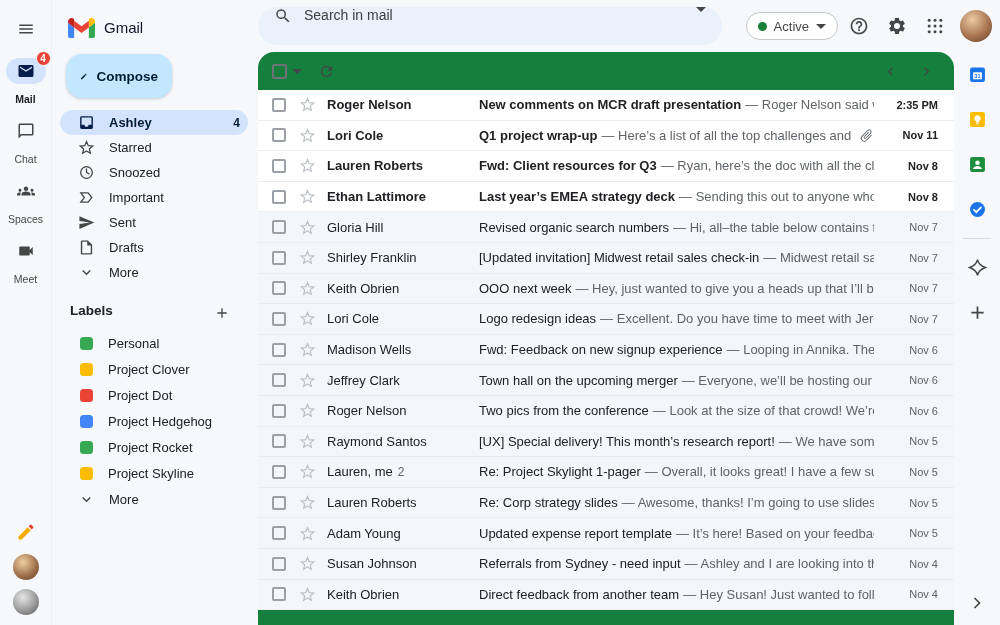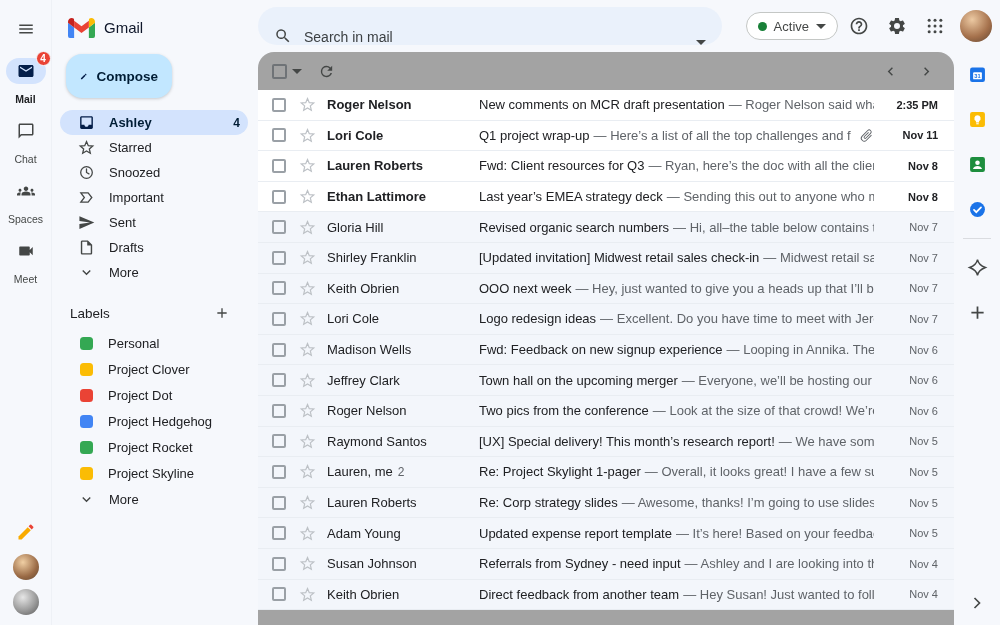--- a/index.html
+++ b/index.html
@@ -28,61 +28,61 @@
 .logo{display:flex;align-items:center;gap:9px;padding-left:16px;height:30px;margin-bottom:12px}
 .logo-text{font-size:15px;color:#0f172a}
 .compose{margin-left:14px;height:44px;width:106px;border:none;border-radius:16px;background:#c2e7ff;display:flex;align-items:center;gap:9px;padding:0 14px;font-size:13.5px;font-weight:700;color:#001d35;cursor:pointer;box-shadow:0 1px 3px rgba(60,64,67,.25);margin-bottom:12px;font-family:inherit}
 .compose svg{width:17px;height:17px;fill:#041e49}
 .side-item{display:flex;align-items:center;gap:14px;height:25px;margin-left:8px;padding-left:18px;padding-right:8px;border-radius:13px;cursor:pointer;color:#202124}
 .side-item svg{width:17px;height:17px;flex:none}
 .side-item .fillic{fill:#444746}
 .side-item.active{background:#d3e3fd;font-weight:700;color:#001d35}
 .side-item.active .fillic{fill:#041e49}
 .side-count{margin-left:auto;font-size:12px;font-weight:700}
-.labels-head{display:flex;align-items:center;justify-content:space-between;padding:18px 16px 8px 18px;font-size:13.5px;font-weight:400;color:#202124}
+.labels-head{display:flex;justify-content:space-between;padding:18px 16px 8px 18px;font-size:13.5px;font-weight:700;color:#202124}
 .plus-btn{border:none;background:transparent;cursor:pointer;display:flex;padding:2px}
 .plus-btn svg{width:16px;height:16px;fill:#444746}
 .label-item{margin-bottom:1px}
 .label-swatch{width:13px;height:13px;border-radius:3.5px;flex:none;margin-left:2px;margin-right:1px}
 
 .main{flex:1;display:flex;flex-direction:column;min-width:0}
 .topbar{height:52px;flex:none;display:flex;align-items:center;padding:0 8px 0 10px;gap:4px}
-.search{width:464px;height:38px;background:#eaf1fb;border-radius:24px;display:flex;align-items:flex-end;padding:0 16px;gap:12px;flex:none}
+.search{width:464px;height:38px;background:#eaf1fb;border-radius:24px;display:flex;align-items:flex-start;padding:0 16px;gap:12px;flex:none}
 .search svg{width:18px;height:18px;fill:#444746;flex:none}
 .search input{flex:1;border:none;background:transparent;outline:none;font-size:14px;color:#202124;font-family:inherit;min-width:0}
 .search input::placeholder{color:#3c4043}
 .tri{width:0;height:0;border-left:5px solid transparent;border-right:5px solid transparent;border-top:5.5px solid #444746;cursor:pointer;flex:none}
 .status-pill{margin-left:auto;height:28px;border:1px solid #c4c7c5;border-radius:14px;background:#fff;display:flex;align-items:center;gap:7px;padding:0 11px;font-size:13px;color:#444746;cursor:pointer;font-family:inherit}
 .status-dot{width:9px;height:9px;border-radius:50%;background:#188038}
 .icon-btn{width:34px;height:34px;border-radius:50%;display:flex;align-items:center;justify-content:center;cursor:pointer;border:none;background:transparent;flex:none}
 .icon-btn svg{width:20px;height:20px;fill:#444746}
 .avatar{width:32px;height:32px;border-radius:50%;cursor:pointer;flex:none;margin-left:4px;background:radial-gradient(circle at 38% 30%,#ecc9a2 0%,#a5714c 58%,#5e4330 100%)}
 .content{flex:1;display:flex;min-height:0}
-.card{flex:1;background:#a3a3a3;border-radius:16px 16px 0 0;margin-left:10px;display:flex;flex-direction:column;min-width:0}
+.card{flex:1;background:#15803d;border-radius:16px 16px 0 0;margin-left:10px;display:flex;flex-direction:column;min-width:0}
 
 .toolbar{height:38px;flex:none;display:flex;align-items:center;padding:0 14px}
 .sel-box{width:15px;height:15px;border:2px solid #6f7377;border-radius:2px;cursor:pointer;flex:none}
 .sel-caret{margin-left:5px}
 .tool-btn{border:none;background:transparent;cursor:pointer;display:flex;align-items:center;justify-content:center;width:28px;height:28px;border-radius:50%}
 .tool-btn svg{width:17px;height:17px;fill:#444746}
 .refresh{margin-left:10px}
 .pager{margin-left:auto;display:flex;gap:8px}
 
 .list{flex:1;overflow:hidden}
 .row{display:flex;align-items:center;height:30.6px;padding:0 16px 0 14px;background:#f3f6fb;border-bottom:1px solid #e9edf2;cursor:pointer}
 .row.unread{background:#fff}
 .cb{width:14px;height:14px;border:2px solid #9aa0a6;border-radius:2px;flex:none;margin-right:13px;cursor:pointer}
 .star-btn{flex:none;margin-right:11px;display:flex;cursor:pointer;border:none;background:transparent;padding:0}
 .star-btn svg{width:17px;height:17px;fill:none;stroke:#bdc1c6;stroke-width:1.7}
 .sender{width:152px;flex:none;overflow:hidden;white-space:nowrap;display:flex;align-items:baseline;gap:5px}
 .row.unread .sender{font-weight:700}
 .msg-count{font-weight:400;color:#5f6368;font-size:12px}
 .subj{flex:1;min-width:0;overflow:hidden;white-space:nowrap}
 .subject{color:#202124}
-.row.unread .subject{font-weight:400}
+.row.unread .subject{font-weight:700}
 .snippet{color:#5f6368;margin-left:4px}
 .attach{flex:none;margin-left:8px;display:flex}
 .attach svg{width:15px;height:15px;fill:#5f6368;transform:rotate(45deg)}
 .date{flex:none;width:58px;text-align:right;font-size:11px;color:#5f6368;margin-left:6px;white-space:nowrap}
 .row.unread .date{color:#202124;font-weight:700}
 
 .siderail{width:46px;flex:none;display:flex;flex-direction:column;align-items:center;padding-top:12px;gap:24px}
 .sr-btn{border:none;background:transparent;cursor:pointer;display:flex;padding:0}
 .sr-btn svg{width:21px;height:21px}
 .sr-divider{width:28px;height:1px;background:#dadce0;margin:-6px 0}

